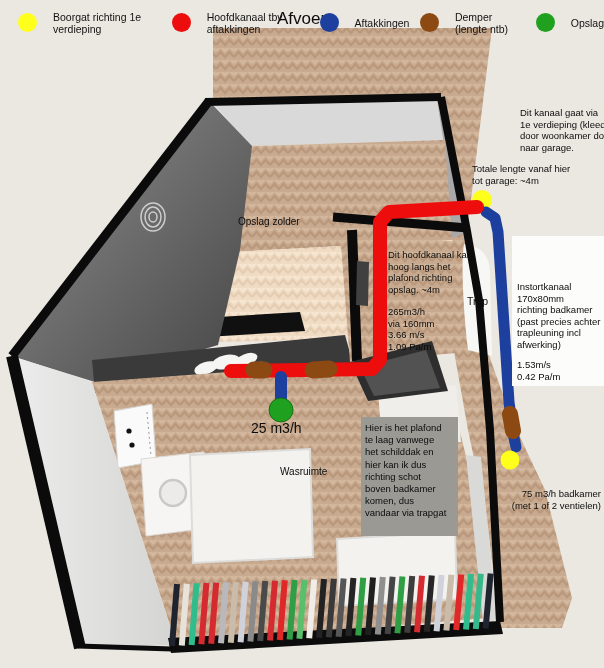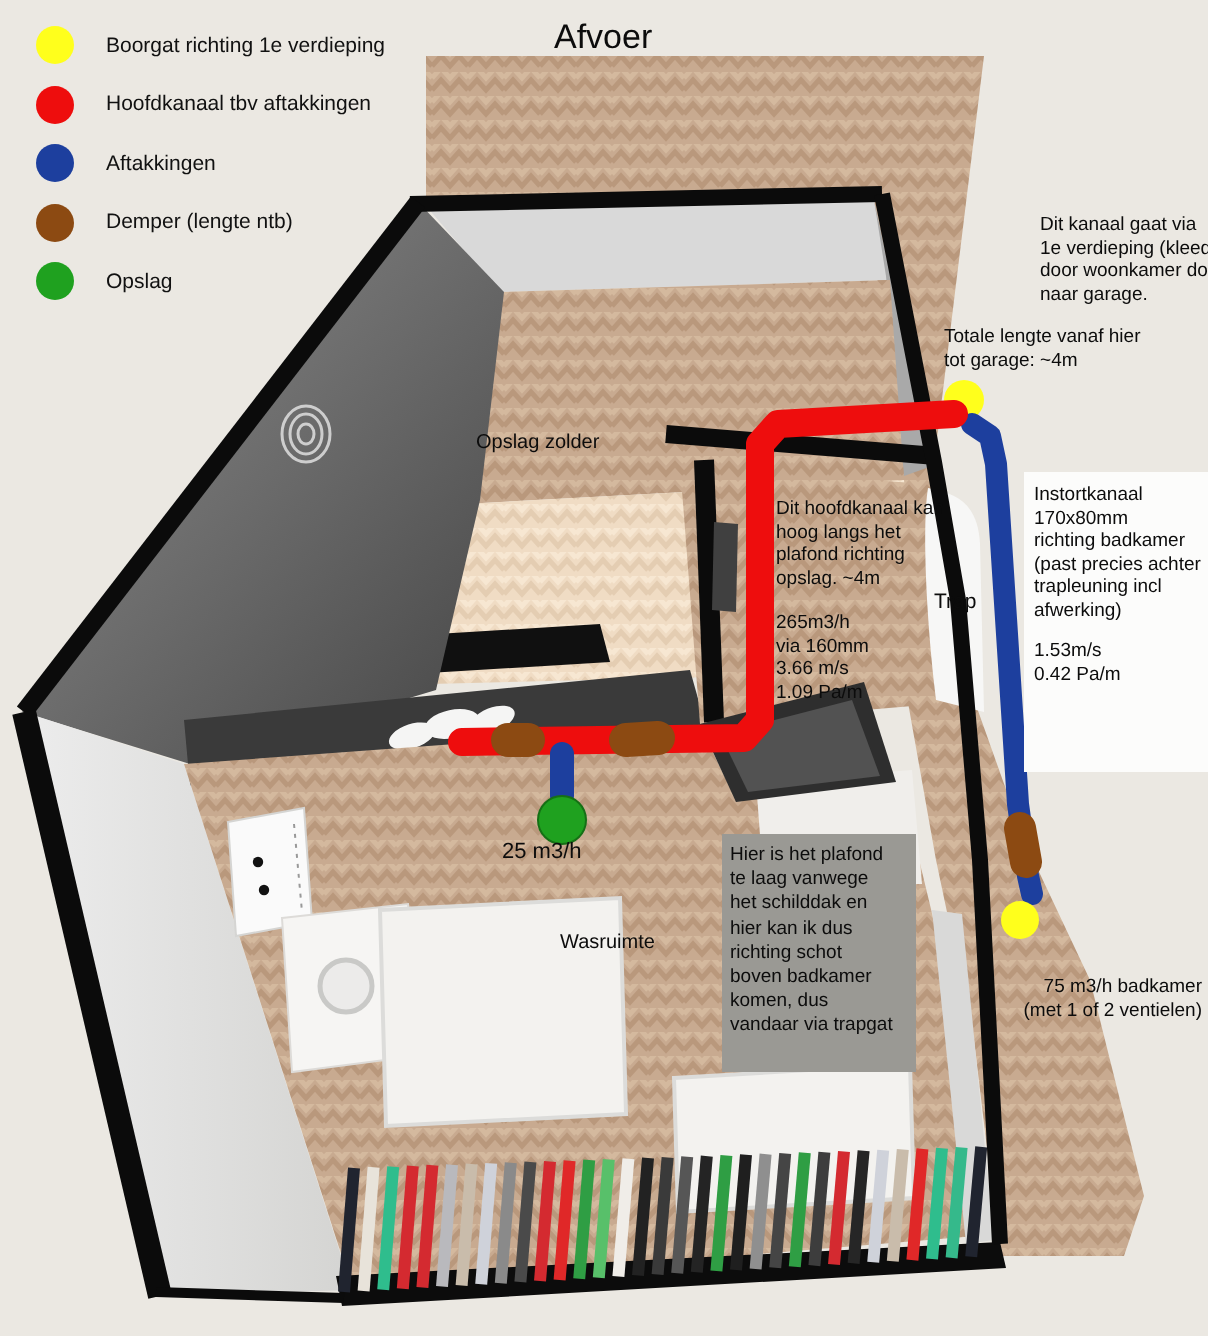--- a/index.html
+++ b/index.html
@@ -7,21 +7,21 @@
     position:relative;width:604px;height:668px;overflow:hidden;
     background:#ebe8e2;
     font-family:"Liberation Sans","DejaVu Sans",sans-serif;
     color:#111;
   }
   #scene{position:absolute;left:0;top:0;}
   .txt{position:absolute;white-space:pre-line;color:#0c0c0c;}
   .title{font-size:17px;font-weight:400;}
   .room-label{font-size:10px;}
   .note{font-size:9.5px;line-height:11.5px;}
-  #legend{position:absolute;left:18px;top:13px;display:flex;flex-direction:column;gap:10.5px;}
+  #legend{position:absolute;left:18px;top:13px;display:flex;flex-direction:row;gap:10.5px;}
   .legend-row{display:flex;align-items:center;gap:16px;height:19px;}
   .legend-dot{width:19px;height:19px;border-radius:50%;flex:0 0 auto;}
   .legend-label{font-size:10.5px;}
   #instort-box{position:absolute;left:512px;top:236px;width:92px;height:150px;background:#fcfcfb;}
   #instort-box .inner{padding:6px 0 0 5px;}
   #gray-box{position:absolute;left:361px;top:417px;width:97px;height:119px;}
   #gray-box .inner{padding:5px 0 0 4px;}
   .spec-gap{margin-top:9px;}
 </style>
 </head>
@@ -210,21 +210,21 @@
 hoog langs het
 plafond richting
 opslag. ~4m</div>
   <div class="txt note" style="left:388px;top:306px;width:95px;">265m3/h
 via 160mm
 3.66 m/s
 1.09 Pa/m</div>
 
   <div id="instort-box">
     <div class="inner">
-      <div class="txt note" style="position:static;">Instortkanaal
+      <div class="txt note" style="position:static;margin-top:39px;">Instortkanaal
 170x80mm
 richting badkamer
 (past precies achter
 trapleuning incl
 afwerking)</div>
       <div class="txt note spec-gap" style="position:static;">1.53m/s
 0.42 Pa/m</div>
     </div>
   </div>
 
@@ -234,17 +234,17 @@
 te laag vanwege
 het schilddak en
 hier kan ik dus
 richting schot
 boven badkamer
 komen, dus
 vandaar via trapgat</div>
     </div>
   </div>
 
-  <div class="txt" style="left:251px;top:420px;font-size:11px;">25 m3/h</div>
+  <div class="txt" style="left:251px;top:420px;font-size:14px;">25 m3/h</div>
   <div class="txt note" style="left:469px;top:488px;width:132px;text-align:right;">75 m3/h badkamer
 (met 1 of 2 ventielen)</div>
 
 </div>
 
 </body></html>

